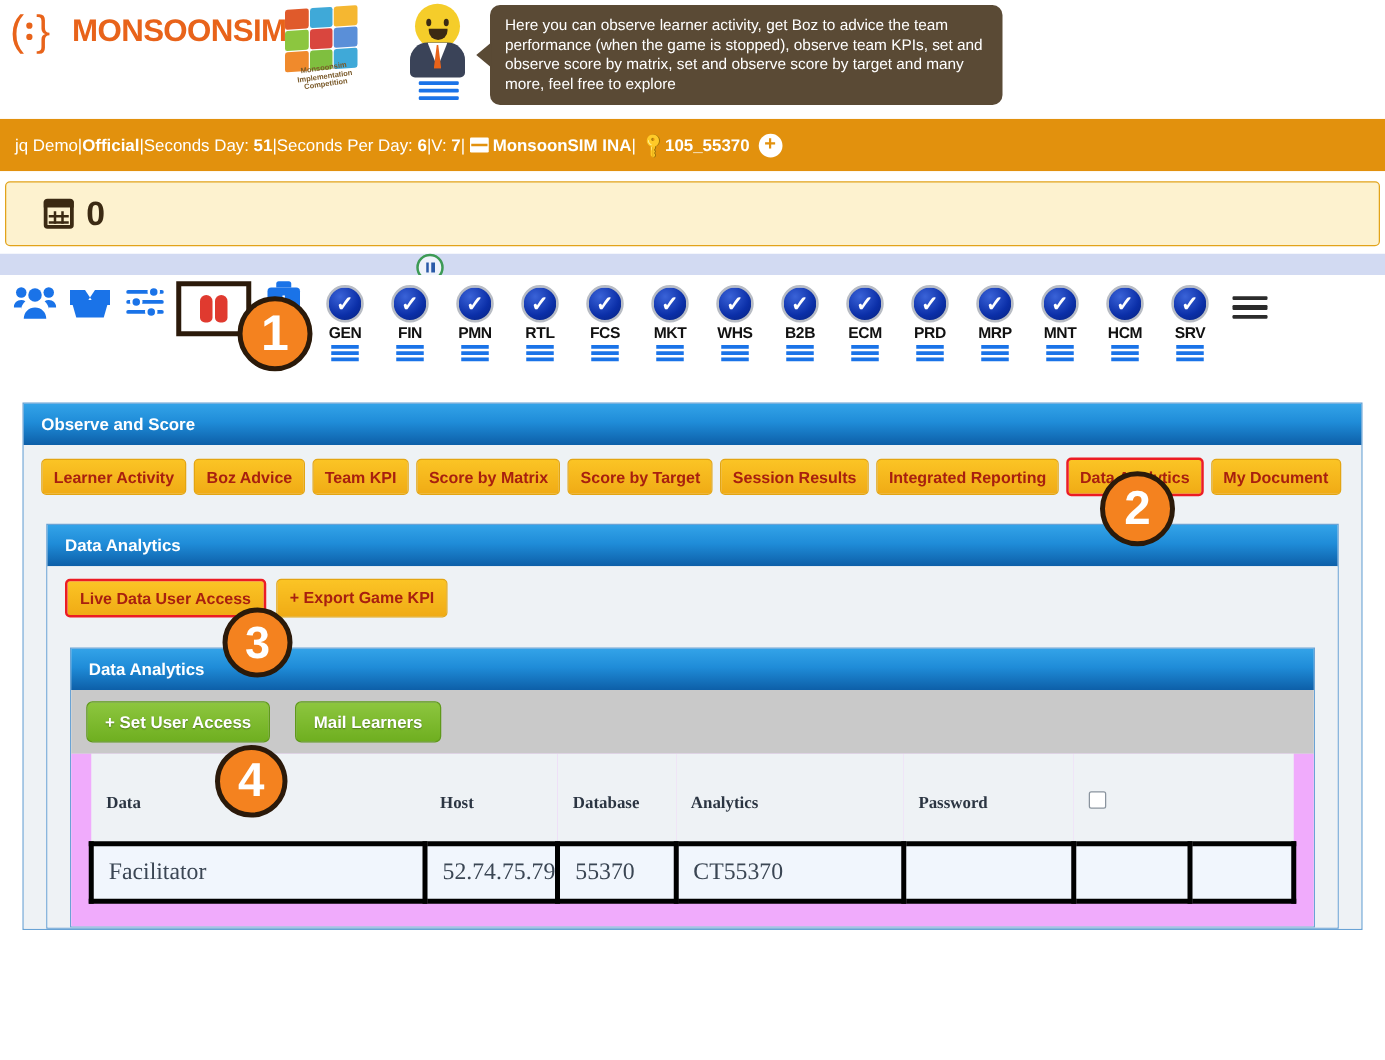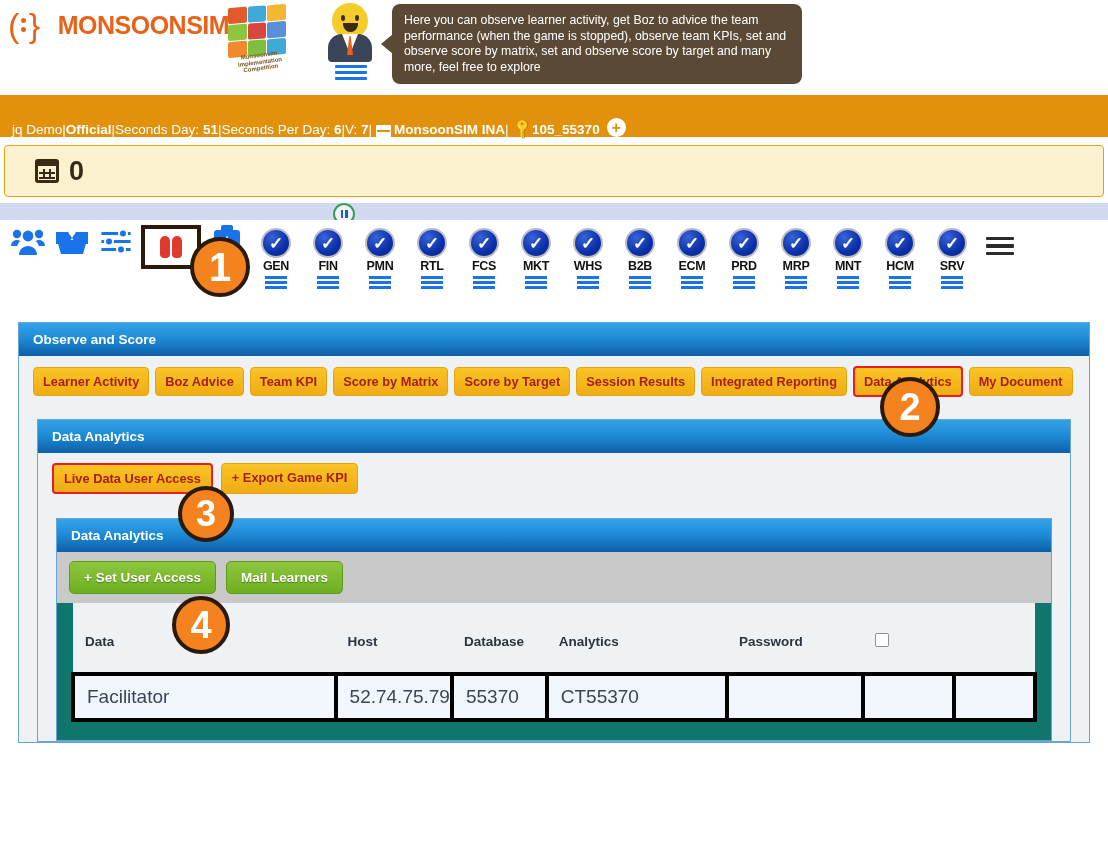--- a/index.html
+++ b/index.html
@@ -92,21 +92,21 @@
   }
   .tooltip:before{
     content:"";position:absolute;left:-11px;top:30px;
     border-top:10px solid transparent;border-bottom:10px solid transparent;
     border-right:12px solid #5a4a35;
   }
 
   
   .sessionbar{
     height:42px;background:#e2910d;color:#fff;
-    display:flex;align-items:flex-end;
+    display:flex;align-items:center;
     padding-left:12px;font-size:13.5px;
     white-space:nowrap;
   }
   .sessionbar b{ font-weight:bold; }
   .srv-ico{
     display:inline-block;width:15px;height:12px;background:#fff;
     border-radius:1px;vertical-align:-1px;margin:0 3px 0 4px;position:relative;
   }
   .srv-ico:after{
     content:"";position:absolute;left:1px;right:1px;top:5px;height:1.5px;background:#e2910d;
@@ -233,30 +233,30 @@
     display:flex;gap:8px;padding:10px 14px 14px 14px;
   }
   .ybtn{
     background:linear-gradient(180deg,#fbc425 0%,#f0ab15 100%);
     color:#a8200f;font-weight:bold;font-size:12.8px;
     border-radius:4px;padding:6px 10px;border:1px solid #e3a512;white-space:nowrap;
   }
   .ybtn.sel{ border:2px solid #ec1c24; }
 
   .toolstrip{
-    background:#c9c9c9;padding:9px 12px;display:flex;gap:10px;
+    background:#c9c9c9;padding:9px 12px;display:flex;gap:20px;
   }
   .gbtn{
     background:linear-gradient(180deg,#8dc63f 0%,#6faf20 100%);
     border:1px solid #5f9a1a;border-radius:5px;
     color:#fff;font-weight:bold;font-size:13.5px;
     padding:8px 14px;text-shadow:0 1px 1px rgba(0,0,0,.35);white-space:nowrap;
   }
 
-  .tablewrap{ background:#0f766e;padding:0 14px 18px 14px; }
+  .tablewrap{ background:#f0abfc;padding:0 14px 18px 14px;font-family:Liberation Serif, serif; }
   table{ border-collapse:collapse;width:100%;font-size:13px; }
   thead th{
     text-align:left;color:#2b3542;font-weight:bold;font-size:13.5px;
     padding:30px 0 22px 12px;background:#eef2f5;border:none;
   }
   tbody td{
     background:#f1f6fd;border:4px solid #000000;
     padding:10px 0 10px 12px;color:#3b4654;font-size:19px;
   }
   .col-data{ width:300px; }

